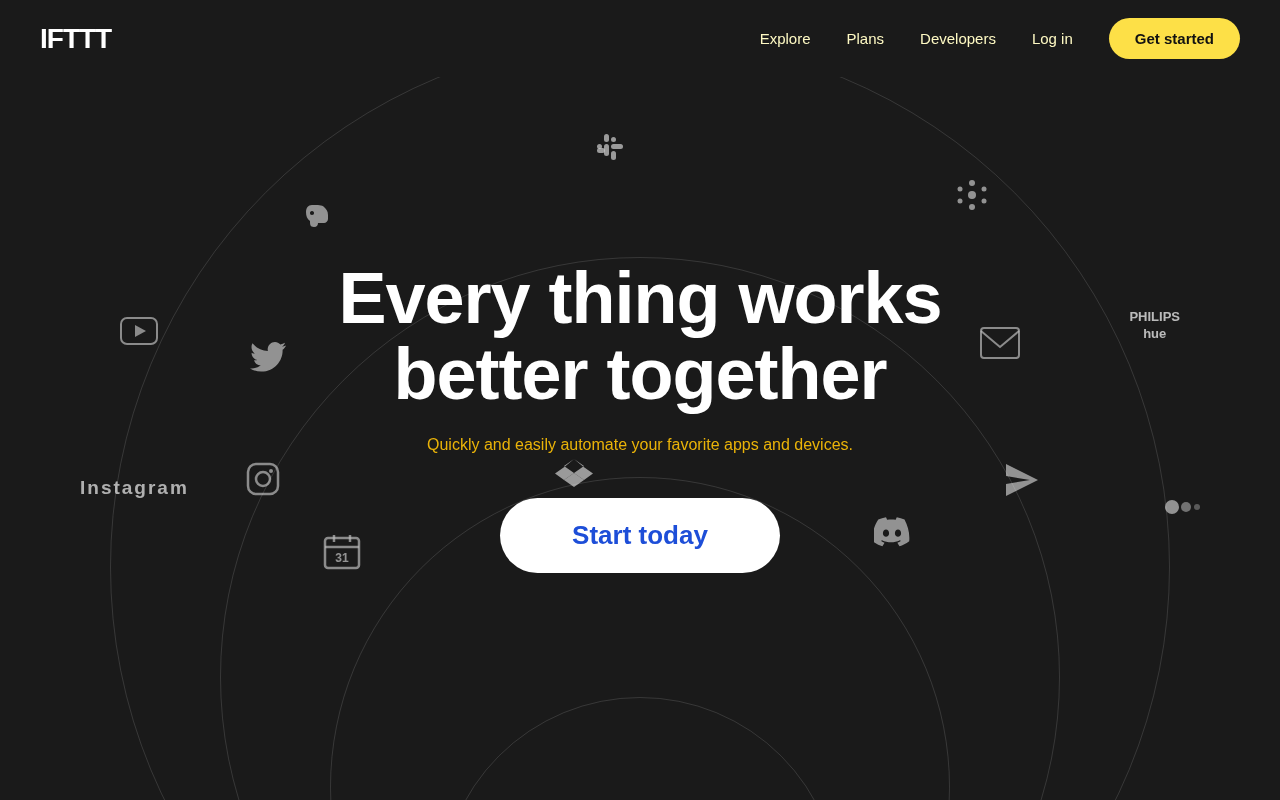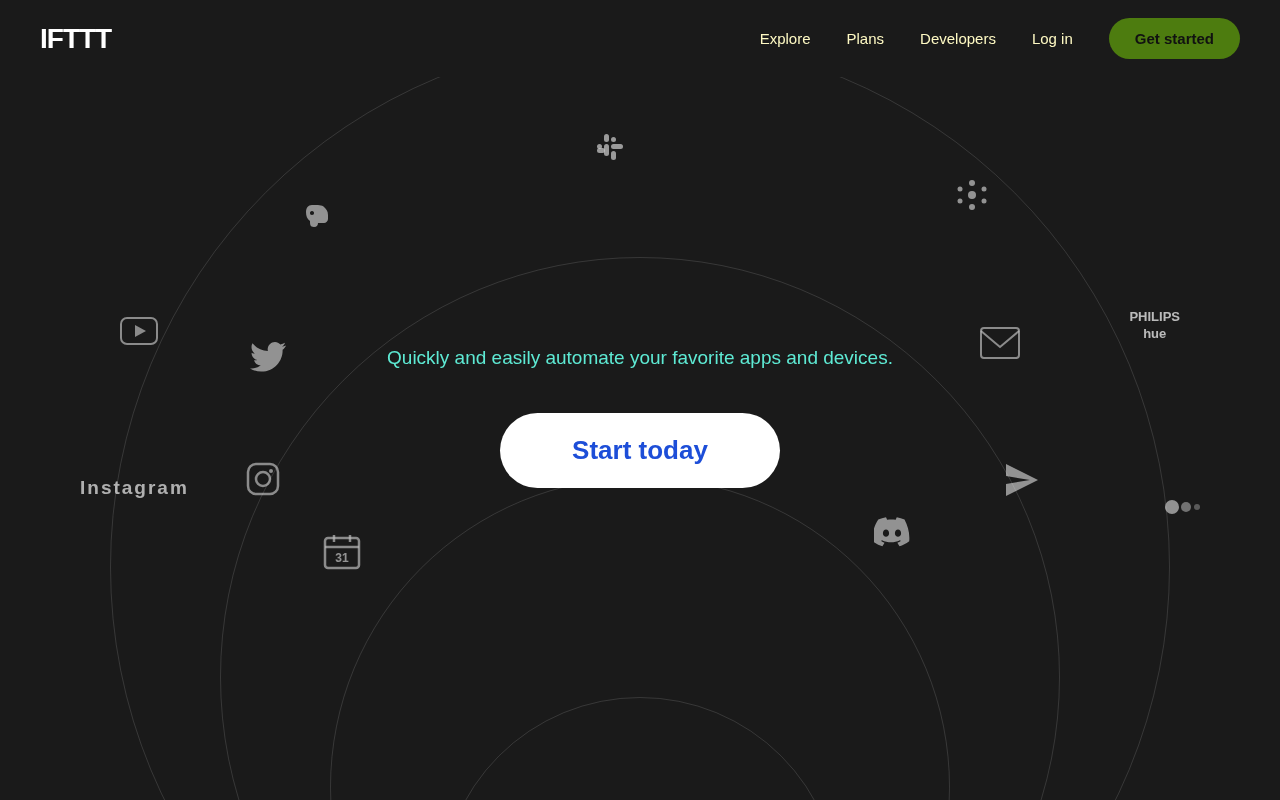--- a/index.html
+++ b/index.html
@@ -41,21 +41,21 @@
     }
 
     .nav-links li a {
       color: #fef9c3;
       text-decoration: none;
       font-size: 15px;
       font-weight: 500;
     }
 
     .btn-get-started {
-      background: #4d7c0f;
+      background: #fde047;
       color: #111;
       border: none;
       border-radius: 50px;
       padding: 12px 26px;
       font-size: 15px;
       font-weight: 700;
       cursor: pointer;
     }
 
     
@@ -105,23 +105,23 @@
 
     .hero-title {
       font-size: 72px;
       font-weight: 900;
       line-height: 1.05;
       margin-bottom: 24px;
       letter-spacing: -1px;
     }
 
     .hero-subtitle {
-      font-size: 19px;
+      font-size: 16px;
       font-weight: 400;
-      color: #5eead4;
+      color: #eab308;
       margin-bottom: 44px;
     }
 
     .btn-start-today {
       background: #fff;
       color: #1d4ed8;
       border: none;
       border-radius: 60px;
       padding: 22px 72px;
       font-size: 26px;
@@ -284,17 +284,21 @@
     </svg>
   </div>
 
   <div class="icon-float icon-discord">
     <svg width="36" height="30" viewBox="0 0 36 30" class="icon-svg" opacity="0.7">
       <path d="M30.5 2.5 C28.1 1.4 25.5 0.6 22.8 0.2 C22.4 0.9 22 1.9 21.7 2.7 C18.8 2.3 16 2.3 13.1 2.7 C12.8 1.9 12.4 0.9 12 0.2 C9.3 0.6 6.7 1.4 4.3 2.5 C-0.6 10 -1.9 17.2 -1.3 24.3 C2 26.8 5.2 28.3 8.4 29.3 C9.2 28.2 9.9 27 10.5 25.8 C9.3 25.3 8.2 24.7 7.1 24 C7.4 23.8 7.7 23.5 8 23.3 C13.8 26 20.2 26 25.9 23.3 C26.2 23.5 26.5 23.8 26.8 24 C25.7 24.7 24.6 25.3 23.4 25.8 C24 27 24.7 28.2 25.5 29.3 C28.7 28.3 31.9 26.8 35.2 24.3 C36 16.1 33.8 9 30.5 2.5 Z M12 19.8 C10.3 19.8 8.9 18.2 8.9 16.2 C8.9 14.2 10.3 12.6 12 12.6 C13.7 12.6 15.1 14.2 15.1 16.2 C15.1 18.2 13.7 19.8 12 19.8 Z M24 19.8 C22.3 19.8 20.9 18.2 20.9 16.2 C20.9 14.2 22.3 12.6 24 12.6 C25.7 12.6 27.1 14.2 27.1 16.2 C27.1 18.2 25.7 19.8 24 19.8 Z"></path>
     </svg>
   </div>
 
   <div class="hero-content">
+    <h1 class="hero-title">
+      <span>Every thing works</span><br>
+      <span>better together</span>
+    </h1>
     <p class="hero-subtitle">Quickly and easily automate your favorite apps and devices.</p>
     <button class="btn-start-today">Start today</button>
   </div>
 
 </section>
 
 </body></html>

